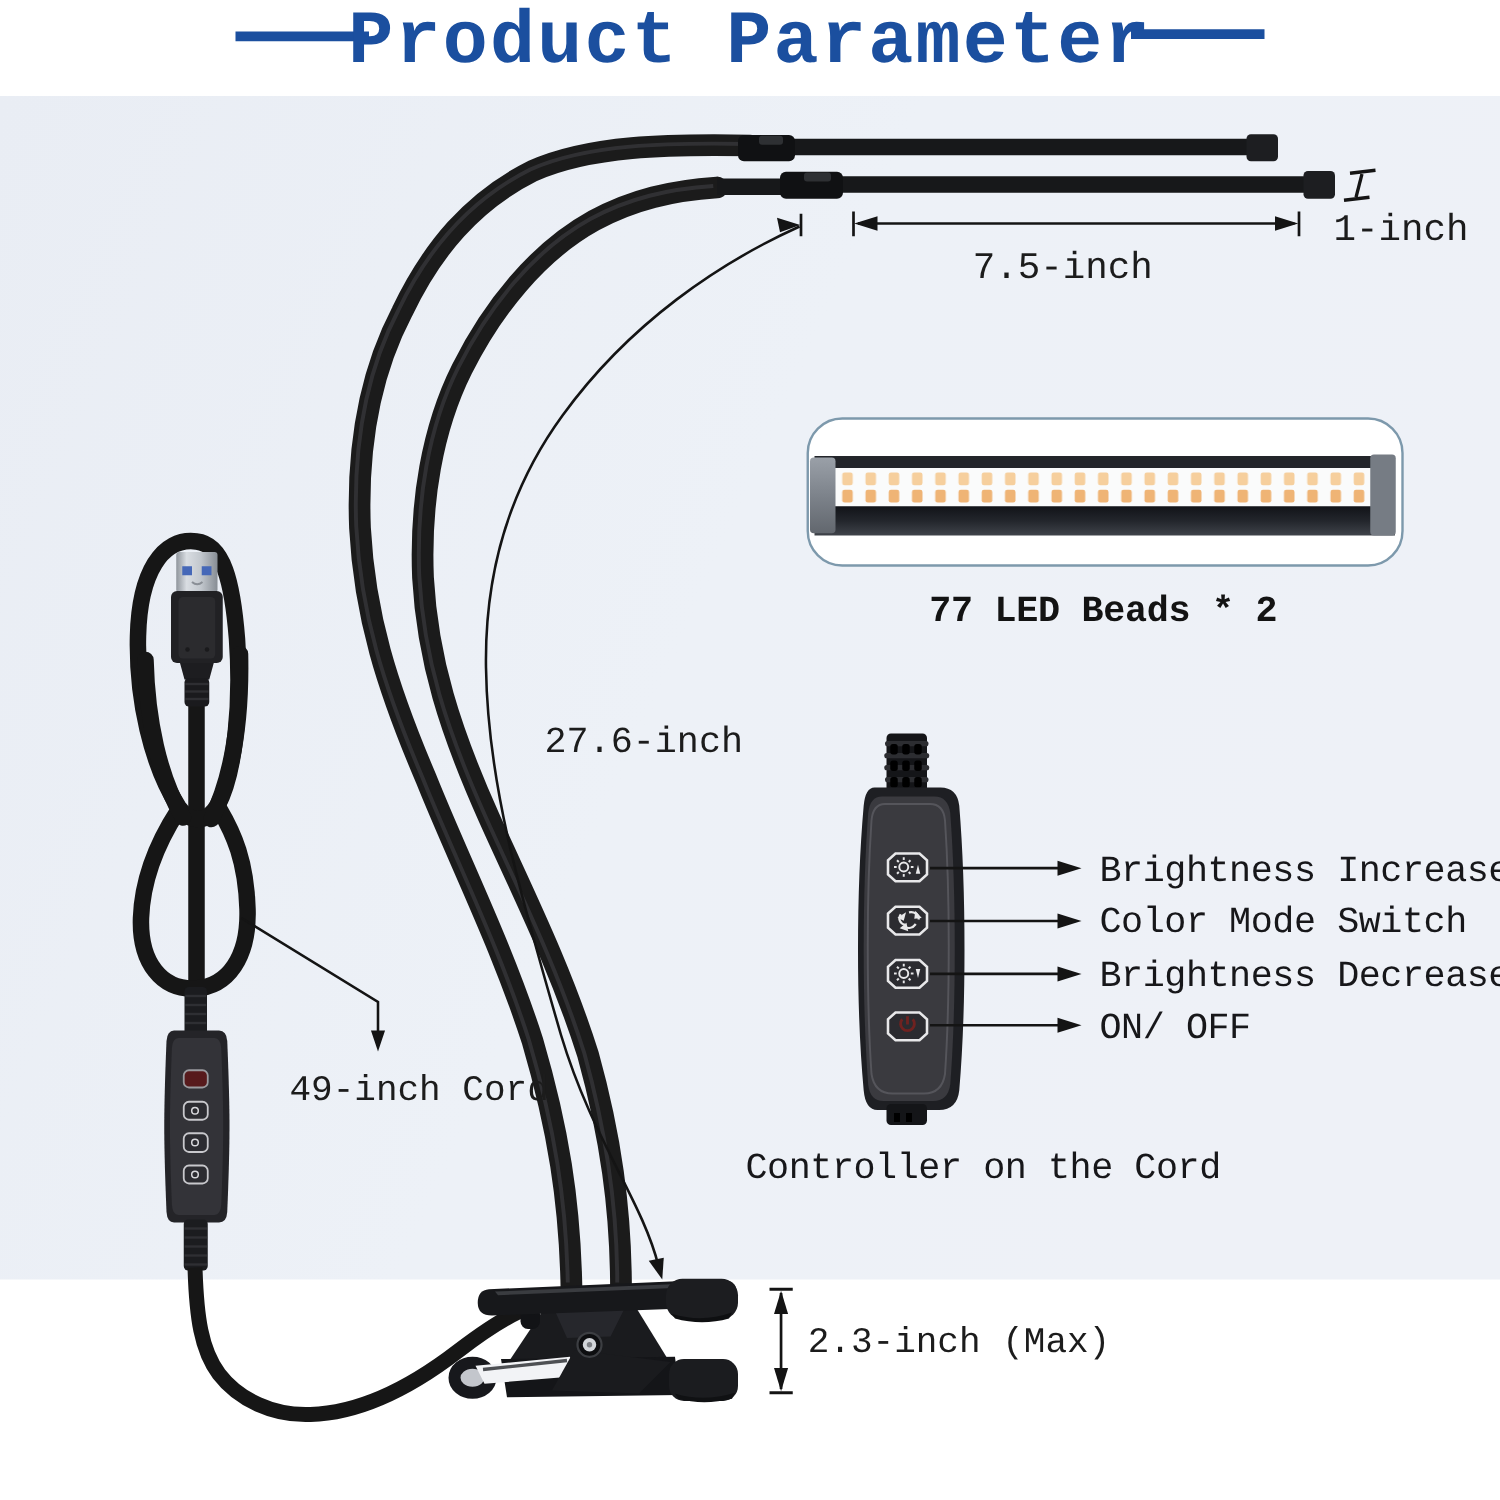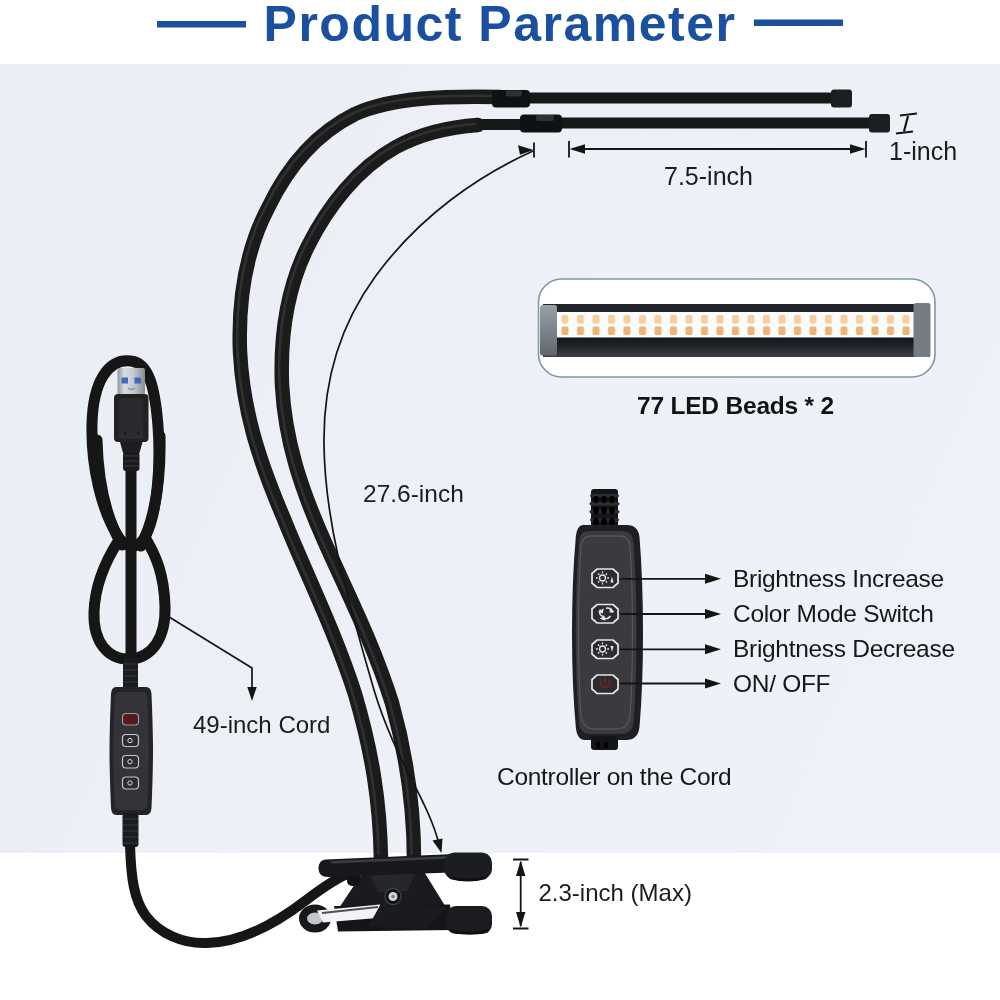--- a/index.html
+++ b/index.html
@@ -1,17 +1,17 @@
 <!DOCTYPE html>
 <html><head>
 <meta charset="utf-8">
 <style>
   html,body{margin:0;padding:0;background:#fff;}
   #page{position:relative;width:1000px;height:1000px;overflow:hidden;
-        font-family:Liberation Sans, sans-serif;}
+        font-family:Liberation Mono, monospace;}
   svg{display:block;}
 </style>
 </head>
 <body>
 <div id="page">
 <svg width="1000" height="1000" viewBox="0 0 1000 1000">
   <defs>
     <linearGradient id="bgGrad" x1="0" y1="0" x2="1" y2="0.35">
       <stop offset="0" stop-color="#e9edf4"></stop>
       <stop offset="0.55" stop-color="#edf1f7"></stop>

